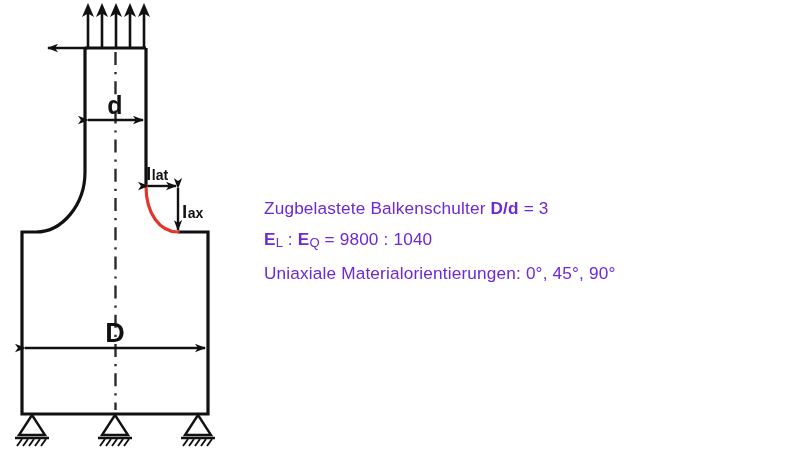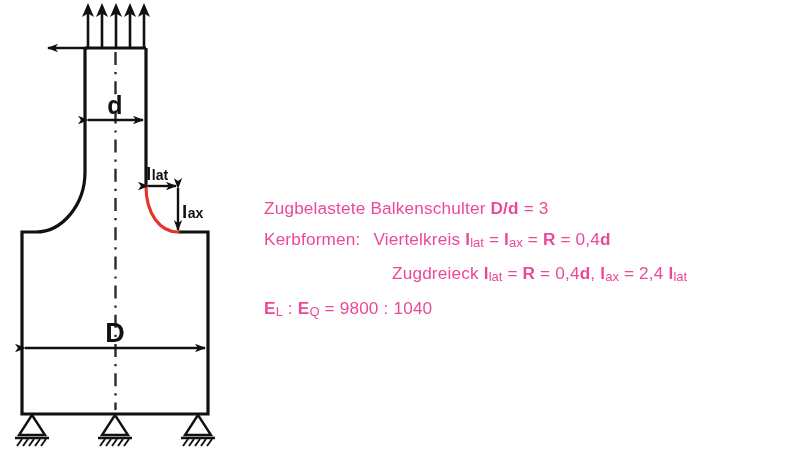--- a/index.html
+++ b/index.html
@@ -28,21 +28,21 @@
     height: 452px;
   }
   #text-block {
     position: absolute;
     left: 264px;
     top: 193px;
     width: 532px;
   }
   .text-line {
     font-size: 17.2px;
-    color: #ec4899;
+    color: #6d28d9;
     line-height: 31px;
     white-space: nowrap;
     letter-spacing: 0.01em;
   }
   .text-line.indented {
     padding-left: 128px;
   }
   .b { font-weight: bold; }
   .sub {
     font-size: 0.76em;
@@ -172,18 +172,17 @@
           <line x1="201" y1="446" x2="206" y2="439"></line>
           <line x1="207" y1="446" x2="212" y2="439"></line>
         </g>
       </g>
     </g>
 
   </svg>
 
   <div id="text-block">
     <div class="text-line"><span>Zugbelastete Balkenschulter </span><span class="b">D/d</span><span> = 3</span></div>
-    <div class="text-line"><span>Kerbformen:</span><span class="gap-md"></span><span>Viertelkreis </span><span class="b">l</span><span class="sub">lat</span><span> = </span><span class="b">l</span><span class="sub">ax</span><span> = </span><span class="b">R</span><span> = 0,4</span><span class="b">d</span></div>
-    <div class="text-line indented"><span>Zugdreieck </span><span class="b">l</span><span class="sub">lat</span><span> = </span><span class="b">R</span><span> = 0,4</span><span class="b">d</span><span>, </span><span class="b">l</span><span class="sub">ax</span><span> = 2,4 </span><span class="b">l</span><span class="sub">lat</span></div>
     <div class="text-line"><span class="b">E</span><span class="sub">L</span><span> : </span><span class="b">E</span><span class="sub">Q</span><span> = 9800 : 1040</span></div>
+    <div class="text-line"><span>Uniaxiale Materialorientierungen: 0°, 45°, 90°</span></div>
   </div>
 
 </div>
 
 </body></html>

